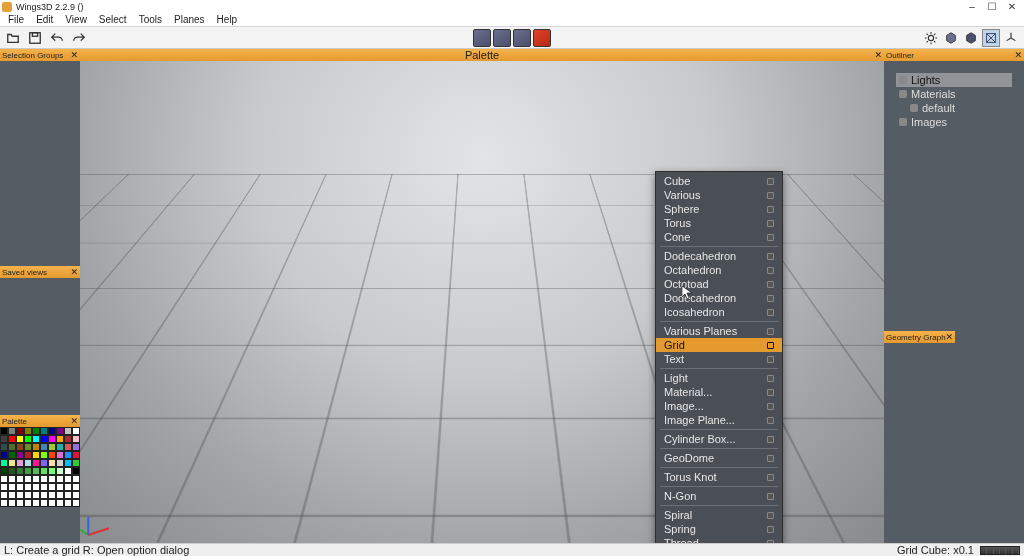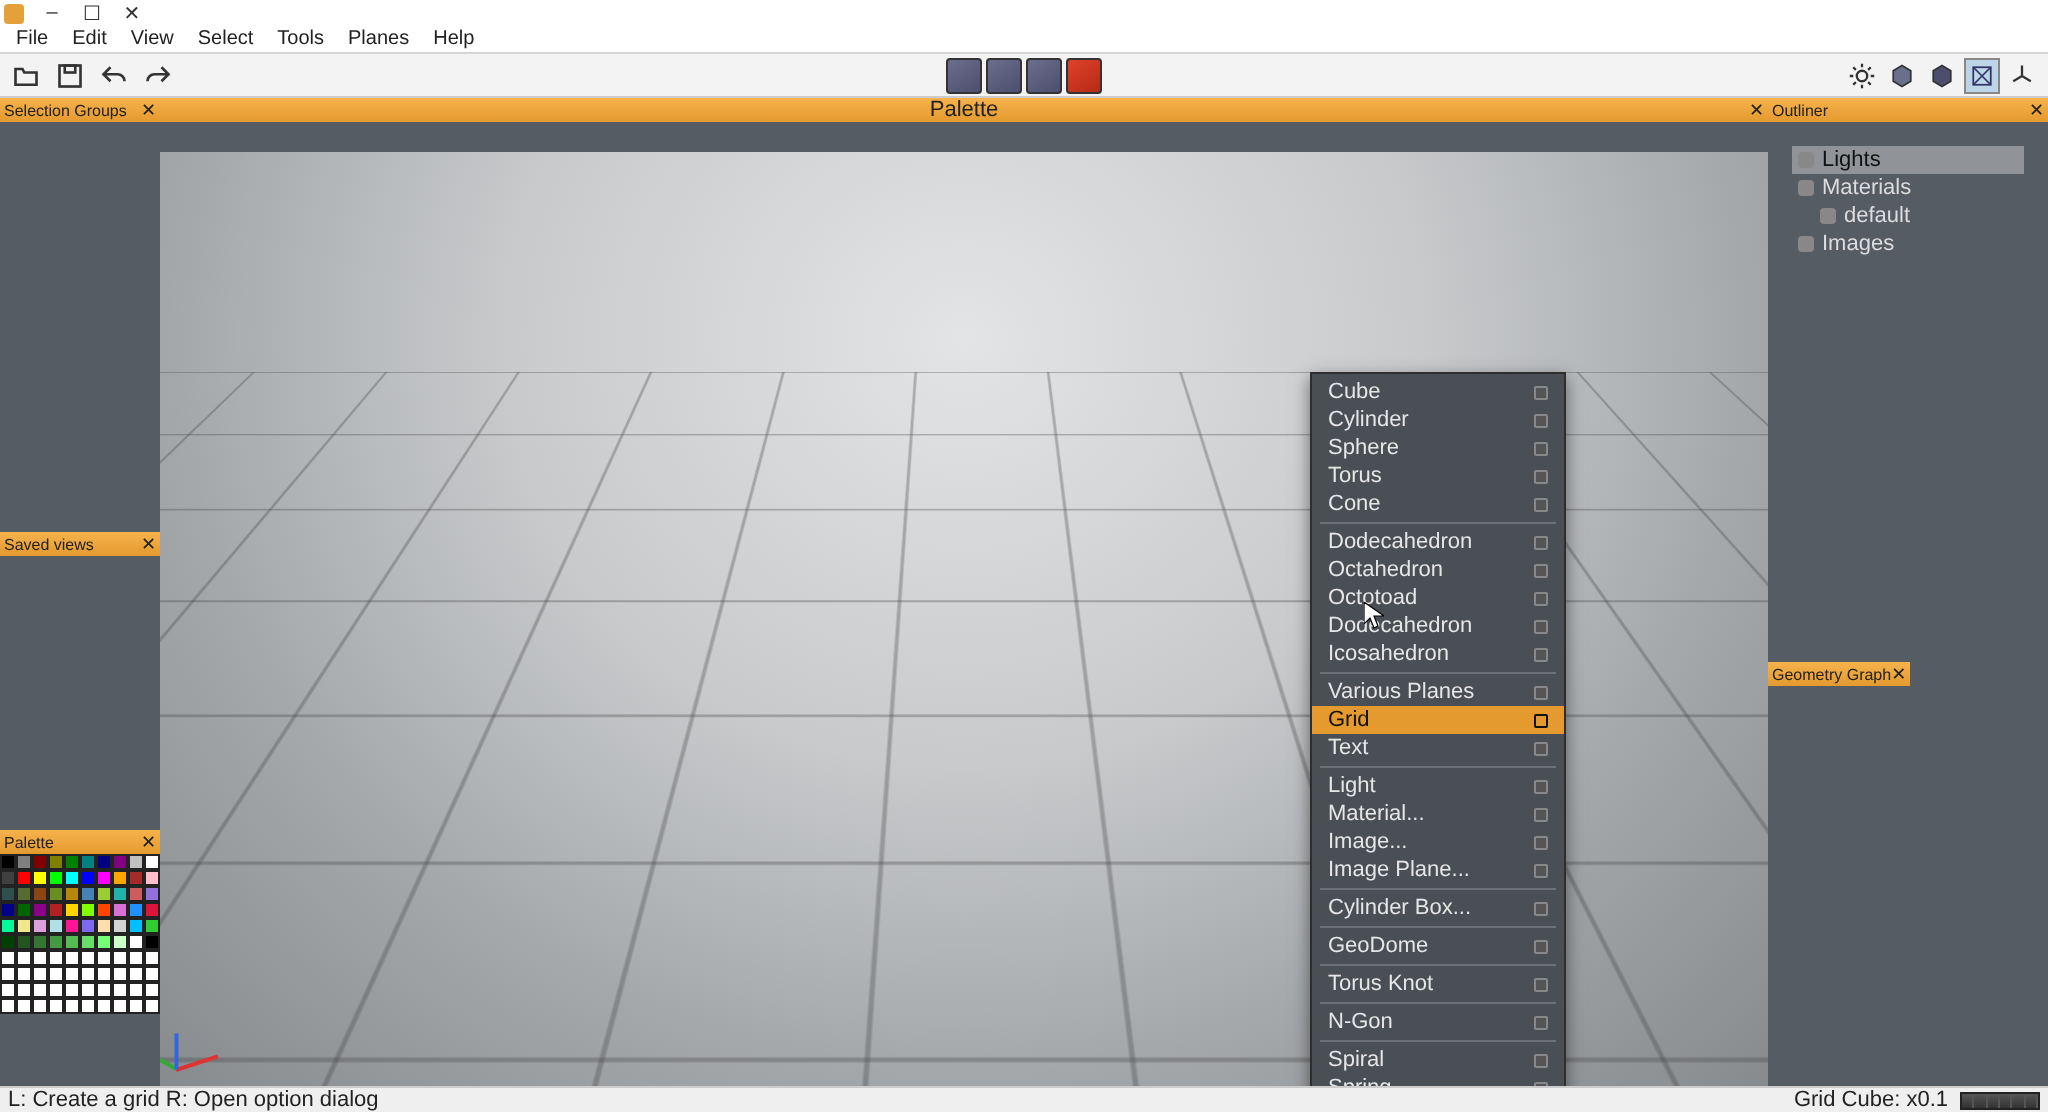--- a/index.html
+++ b/index.html
@@ -40,21 +40,21 @@
 #saved-views-panel { height: 149px; display:flex; flex-direction:column; }
 #palette-panel { flex:1; display:flex; flex-direction:column; }
 
 .palette-grid { display:grid; grid-template-columns: repeat(10, 1fr); gap:0; padding:0; background:#333; }
 .palette-grid div { aspect-ratio:1; border:0.5px solid #222; }
 
 
 .center { flex:1; display:flex; flex-direction:column; position:relative; }
 .viewport-header { height: 12px; background: linear-gradient(#f6b24c,#e49a2f); text-align:center; font-size:8px; line-height:12px; color:#222; position:relative; }
 .viewport-header .closex { position:absolute; right:2px; top:0; font-size:9px; cursor:pointer; }
-.viewport { flex:1; position:relative; overflow:hidden; background: radial-gradient(ellipse at 50% 20%, #e2e4e6 0%, #c8cacc 40%, #a4a7aa 70%, #888b8e 100%); margin-top: 15px; }
+.viewport { flex:1; position:relative; overflow:hidden; background: radial-gradient(ellipse at 50% 20%, #e2e4e6 0%, #c8cacc 40%, #a4a7aa 70%, #888b8e 100%); }
 .viewport::before { content:""; position:absolute; inset:0; background-image:
   repeating-linear-gradient(to right, rgba(60,60,60,.35) 0 1px, transparent 1px 48px),
   repeating-linear-gradient(to bottom, rgba(60,60,60,.35) 0 1px, transparent 1px 48px);
   transform: perspective(700px) rotateX(62deg) scale(1.5) translateY(20%);
   transform-origin: center 30%;
   opacity: .9;
 }
 .axis-gizmo { position:absolute; left:8px; bottom:8px; width:28px; height:28px; }
 .axis-gizmo .ax { position:absolute; left:0; bottom:0; height:1.5px; transform-origin:left center; }
 .axis-x { width:22px; background:#d33; transform:rotate(-18deg); }
@@ -85,20 +85,21 @@
 .statusbar { position:absolute; left:0; right:0; bottom:0; height:13px; background:#efefef; border-top:1px solid #ccc; display:flex; align-items:center; justify-content:space-between; padding:0 4px; font-size:9px; color:#222; }
 .statusbar .pager { width:40px; height:9px; background:linear-gradient(#555,#333); border:1px solid #222; display:flex; }
 .statusbar .pager div { flex:1; border-right:1px solid #555; }
 
 </style>
 </head>
 <body>
 
 <div class="titlebar">
   <div class="app-icon"></div>
+  <div class="title">Wings3D 2.2.9 ()</div>
   <div class="winbtn">–</div>
   <div class="winbtn">☐</div>
   <div class="winbtn">✕</div>
 </div>
 
 <div class="menubar">
   <span>File</span>
   <span>Edit</span>
   <span>View</span>
   <span>Select</span>
@@ -306,21 +307,21 @@
         <div class="ax axis-y"></div>
         <div class="ax axis-z"></div>
       </div>
 
       <div class="context-menu" id="context-menu">
           <div class="mi">
             <span>Cube</span>
             <span class="opt"></span>
           </div>
           <div class="mi">
-            <span>Cylinder</span>
+            <span>Various</span>
             <span class="opt"></span>
           </div>
           <div class="mi">
             <span>Sphere</span>
             <span class="opt"></span>
           </div>
           <div class="mi">
             <span>Torus</span>
             <span class="opt"></span>
           </div>

